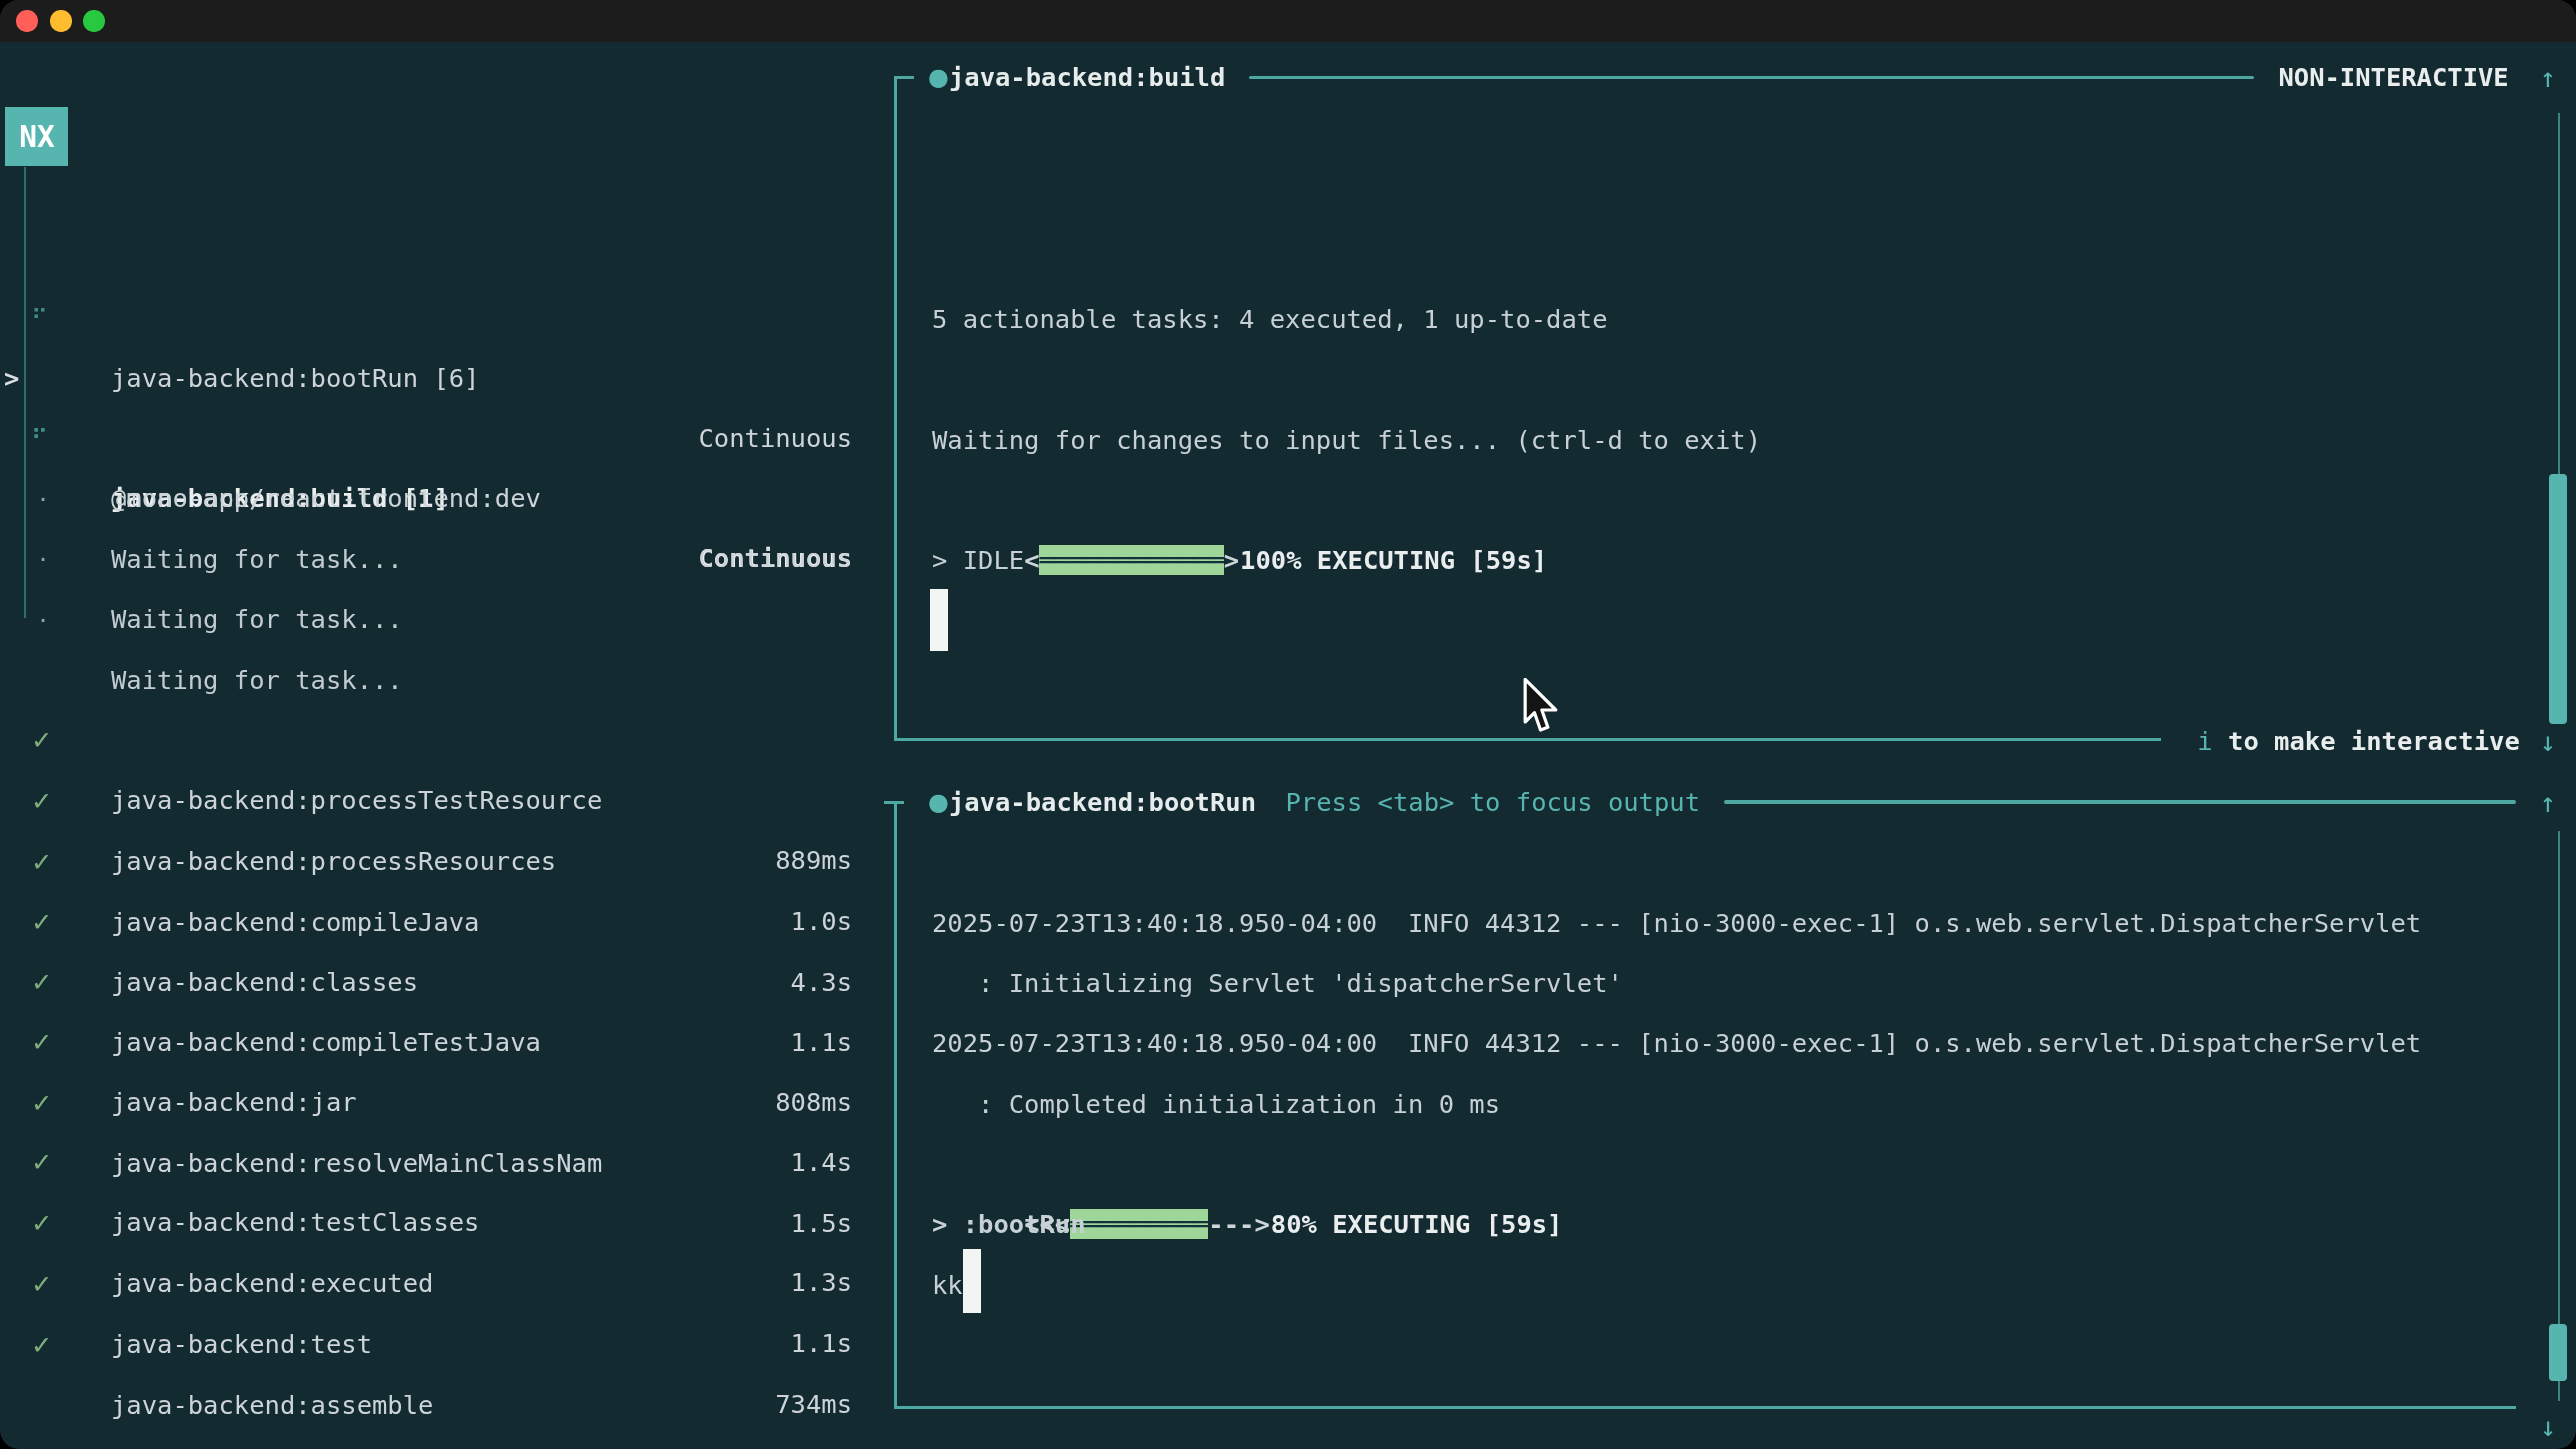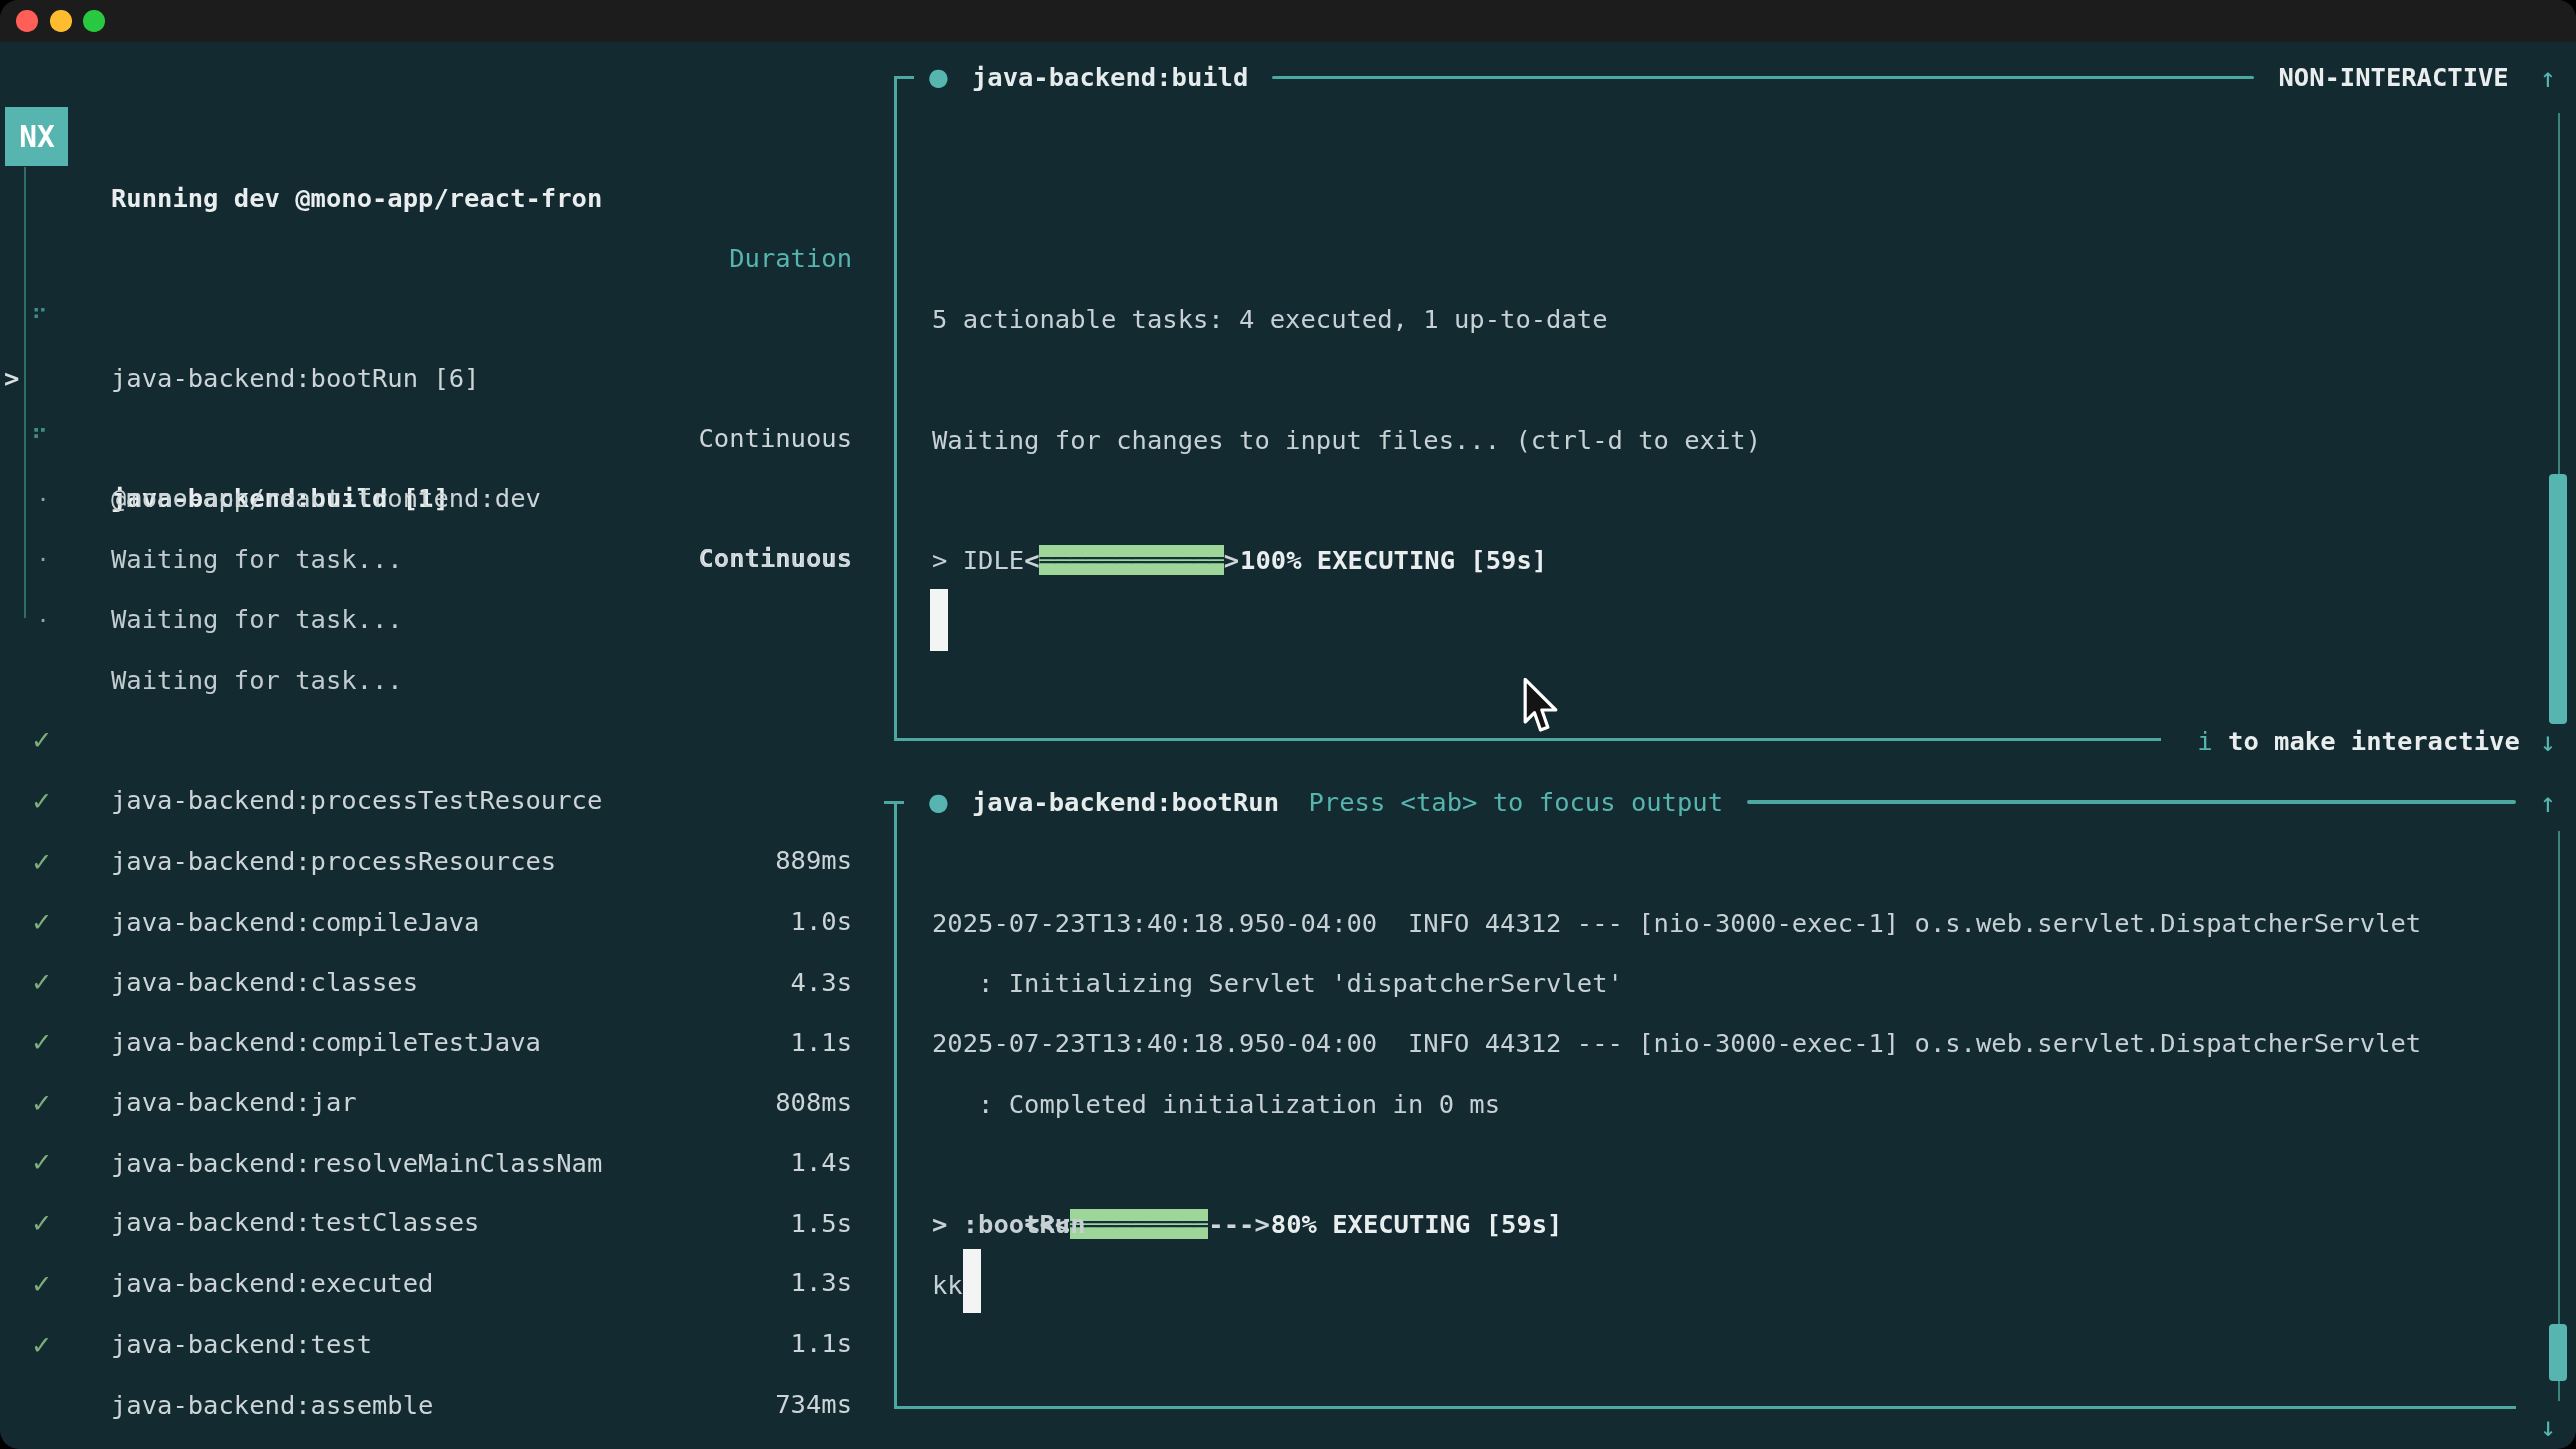--- a/index.html
+++ b/index.html
@@ -19,21 +19,21 @@
   .graytext{color:#c2ccd0}
   .icon{position:absolute;left:31px;font-family:"DejaVu Sans",sans-serif}
   .lbl{position:absolute;left:111px}
   .dur{position:absolute;right:40px}
   .sel-arrow{position:absolute;left:4px;font-weight:bold;color:#d9dfe1}
   .nx-box{position:absolute;left:5.4px;top:65px;width:63px;height:59px;background:#57b5af;
     display:flex;align-items:center;justify-content:center;font-weight:bold;font-size:29.5px;color:#fff}
   .tree-line{position:absolute;left:24px;top:125px;width:2px;height:451px;background:#2e6e6a}
   .hdr{position:absolute;left:894px;right:0;height:60px;display:flex;align-items:center;white-space:pre}
   .hdr .dot{font-family:"DejaVu Sans",sans-serif;color:#57b5af;font-size:24px;margin-left:34px}
-  .hdr .htitle{font-weight:bold;color:#e6ebec;margin-left:23px}
+  .hdr .htitle{font-weight:bold;color:#e6ebec;}
   .hline{flex:1;height:3.4px;background:#4da8a2;margin:0 24px;border-radius:2px}
   .uparrow{color:#57b5af;margin-right:20px;font-size:27px}
   .vborder{position:absolute;width:2.7px;background:#4da8a2}
   .stub{position:absolute;height:2.7px;background:#4da8a2}
   .hborder{position:absolute;height:3.4px;background:#4da8a2}
   .main-row{left:932px;white-space:pre;color:#c7d0d4}
   .pb-edge{color:#cdd5d8;font-weight:bold}
   .pb-fill{background:#9ed598;color:#14303a;font-weight:bold}
   .pb-tail{color:#cdd5d8;font-weight:bold}
   .pb-label{font-weight:bold;color:#e9edee;margin-left:1px}
@@ -56,24 +56,20 @@
     <span class="tl red"></span>
     <span class="tl yellow"></span>
     <span class="tl green"></span>
   </div>
 
   <div class="content">
 
     <div class="nx-box">NX</div>
     <div class="tree-line"></div>
 
-    <div class="row side-row" style="top:66px">
-      <span class="lbl bold">Running dev @mono-app/react-fron</span>
-      <span class="dur teal">Duration</span>
-    </div>
 
     <div class="row side-row" style="top:186px">
       <span class="icon spin">⠋</span>
       <span class="lbl">java-backend:bootRun [6]</span>
       <span class="dur">Continuous</span>
     </div>
     <div class="row side-row" style="top:246px">
       <span class="sel-arrow">&gt;</span>
       <span class="icon spin">⠋</span>
       <span class="lbl bold">java-backend:build [1]</span>

